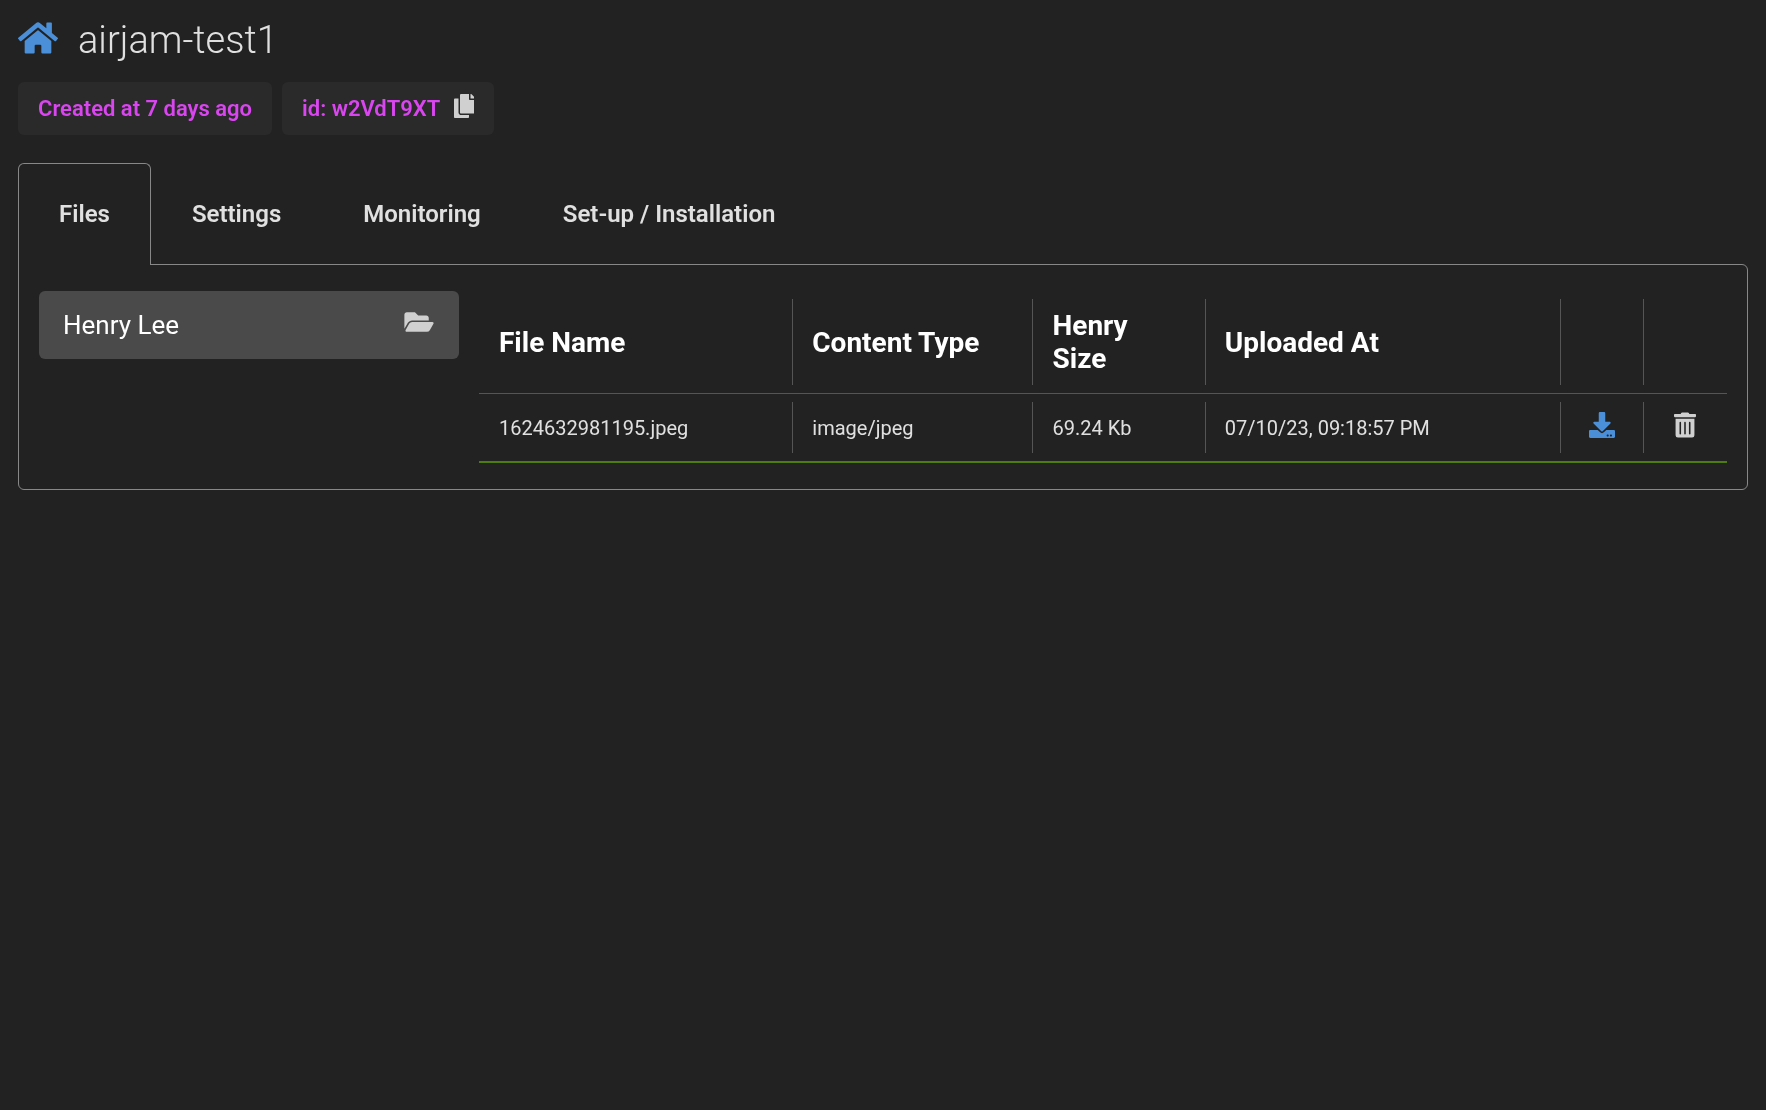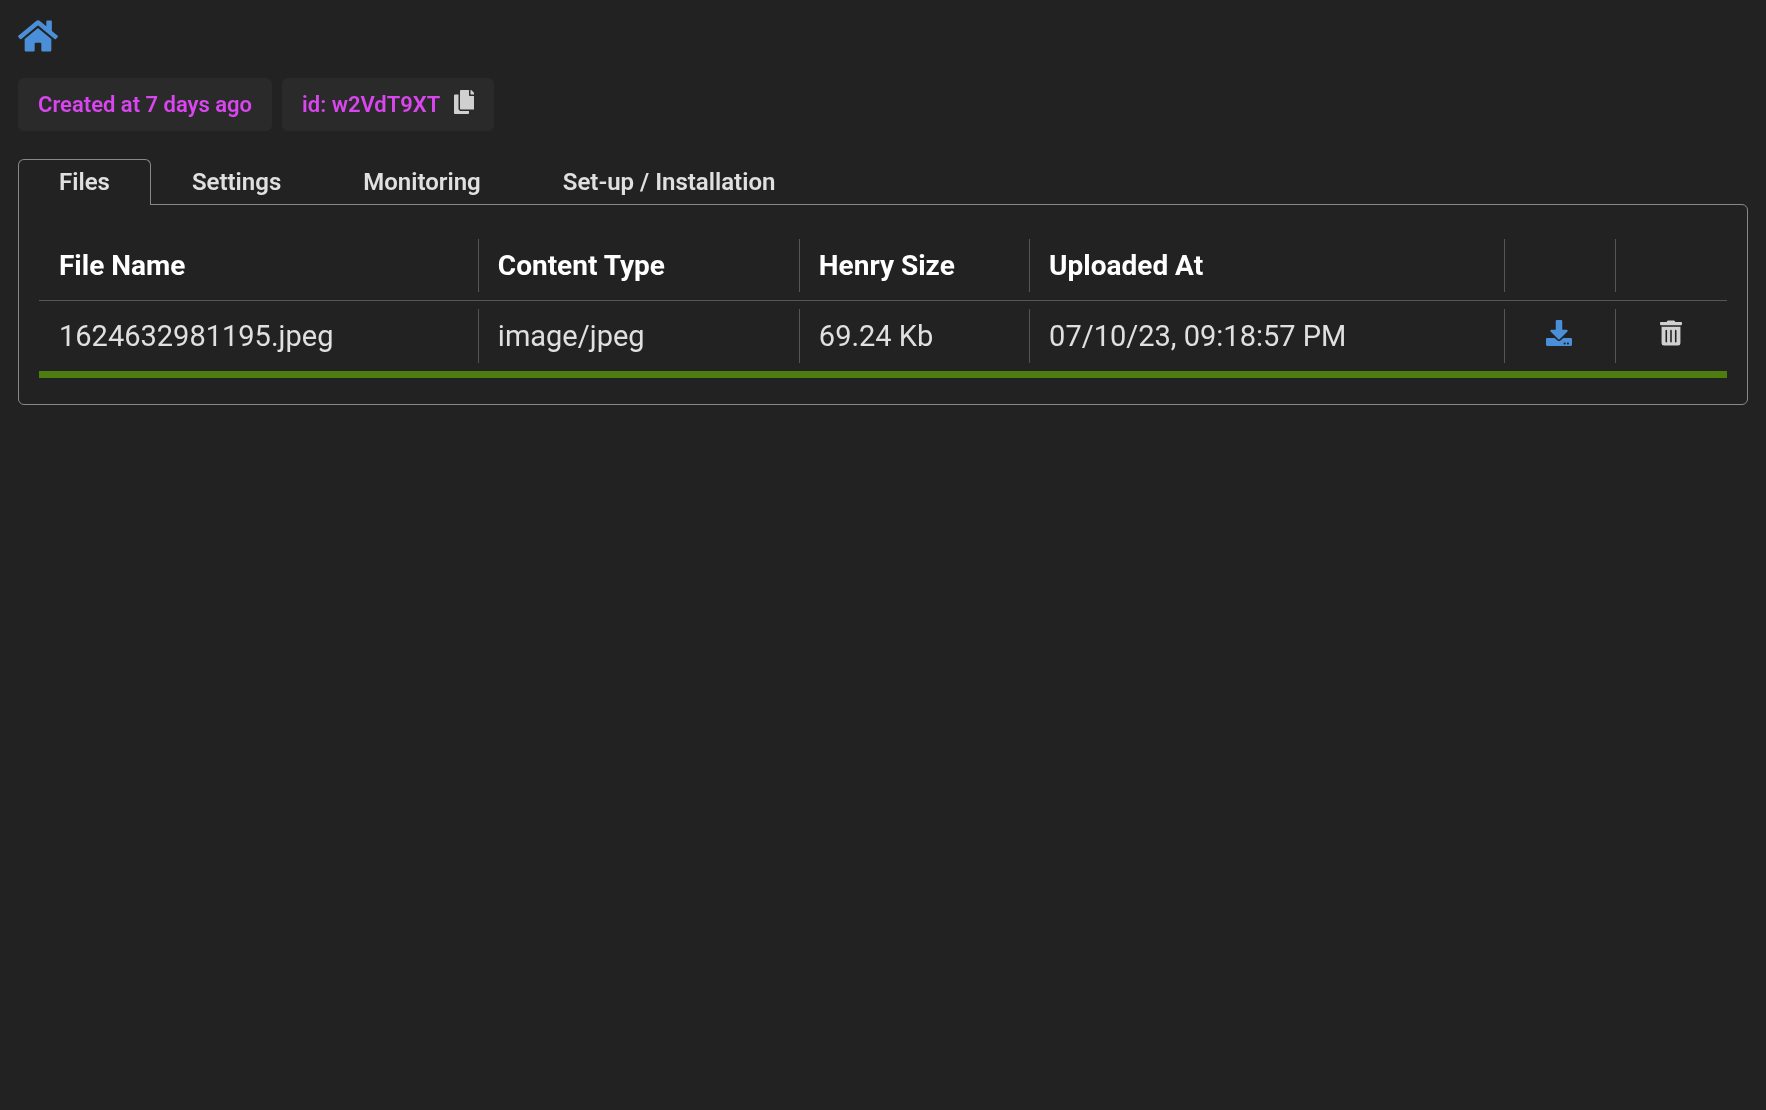--- a/index.html
+++ b/index.html
@@ -57,21 +57,21 @@
       color: #d0d0d0;
       cursor: pointer;
     }
     
     .tabs {
       display: flex;
       position: relative;
     }
     
     .tab {
-      padding: 8px 40px;
+      padding: 36px 40px;
       font-size: 24px;
       font-weight: 600;
       color: #e0e0e0;
       cursor: pointer;
       border: 1px solid transparent;
       border-bottom: none;
       border-radius: 6px 6px 0 0;
       position: relative;
       z-index: 2;
     }
@@ -133,24 +133,24 @@
       position: absolute;
       left: 0;
       top: 8px;
       bottom: 8px;
       width: 1px;
       background-color: #555555;
     }
     
     .file-table td {
       padding: 18px 20px;
-      font-size: 29px;
+      font-size: 20px;
       font-weight: 400;
       color: #e0e0e0;
-      border-bottom: 7px solid #4d7c0f;
+      border-bottom: 2px solid #4d7c0f;
       position: relative;
     }
     
     .file-table td:not(:first-child)::before {
       content: "";
       position: absolute;
       left: 0;
       top: 8px;
       bottom: 8px;
       width: 1px;
@@ -179,20 +179,21 @@
   </style>
 </head>
 <body>
 
 <div class="header">
   <span class="home-icon">
     <svg width="40" height="36" viewBox="0 0 576 512" fill="currentColor">
       <path d="M280.37 148.26L96 300.11V464a16 16 0 0 0 16 16l112.06-.29a16 16 0 0 0 15.92-16V368a16 16 0 0 1 16-16h64a16 16 0 0 1 16 16v95.64a16 16 0 0 0 16 16.05L464 480a16 16 0 0 0 16-16V300L295.67 148.26a12.19 12.19 0 0 0-15.3 0zM571.6 251.47L488 182.56V44.05a12 12 0 0 0-12-12h-56a12 12 0 0 0-12 12v72.61L318.47 43a48 48 0 0 0-61 0L4.34 251.47a12 12 0 0 0-1.6 16.9l25.5 31A12 12 0 0 0 45.15 301l235.22-193.74a12.19 12.19 0 0 1 15.3 0L530.9 301a12 12 0 0 0 16.9-1.6l25.5-31a12 12 0 0 0-1.7-16.93z"></path>
     </svg>
   </span>
+  <h1 class="page-title">airjam-test1</h1>
 </div>
 
 <div class="meta-row">
   <div class="meta-badge">
     <span>Created at 7 days ago</span>
   </div>
   <div class="meta-badge">
     <span>id: w2VdT9XT</span>
     <span class="copy-icon">
       <svg width="22" height="24" viewBox="0 0 384 512" fill="currentColor">
@@ -211,20 +212,30 @@
   </div>
   <div class="tab">
     <span>Monitoring</span>
   </div>
   <div class="tab">
     <span>Set-up / Installation</span>
   </div>
 </div>
 
 <div class="tab-content">
+  <div class="folder-sidebar">
+    <div class="folder-item">
+      <span>Henry Lee</span>
+      <span class="folder-icon">
+        <svg width="32" height="26" viewBox="0 0 576 512" fill="currentColor">
+          <path d="M572.694 292.093L500.27 416.248A63.997 63.997 0 0 1 444.989 448H45.025c-18.523 0-30.064-20.093-20.731-36.093l72.424-124.155A64 64 0 0 1 152 256h399.964c18.523 0 30.064 20.093 20.73 36.093zM152 224h328v-48c0-26.51-21.49-48-48-48H272l-64-64H48C21.49 64 0 85.49 0 112v278.046l69.077-118.418C86.214 242.25 117.989 224 152 224z"></path>
+        </svg>
+      </span>
+    </div>
+  </div>
 
   <table class="file-table">
     <thead>
       <tr>
         <th class="col-name">File Name</th>
         <th class="col-type">Content Type</th>
         <th class="col-size">Henry Size</th>
         <th class="col-uploaded">Uploaded At</th>
         <th class="action-cell"></th>
         <th class="action-cell"></th>

